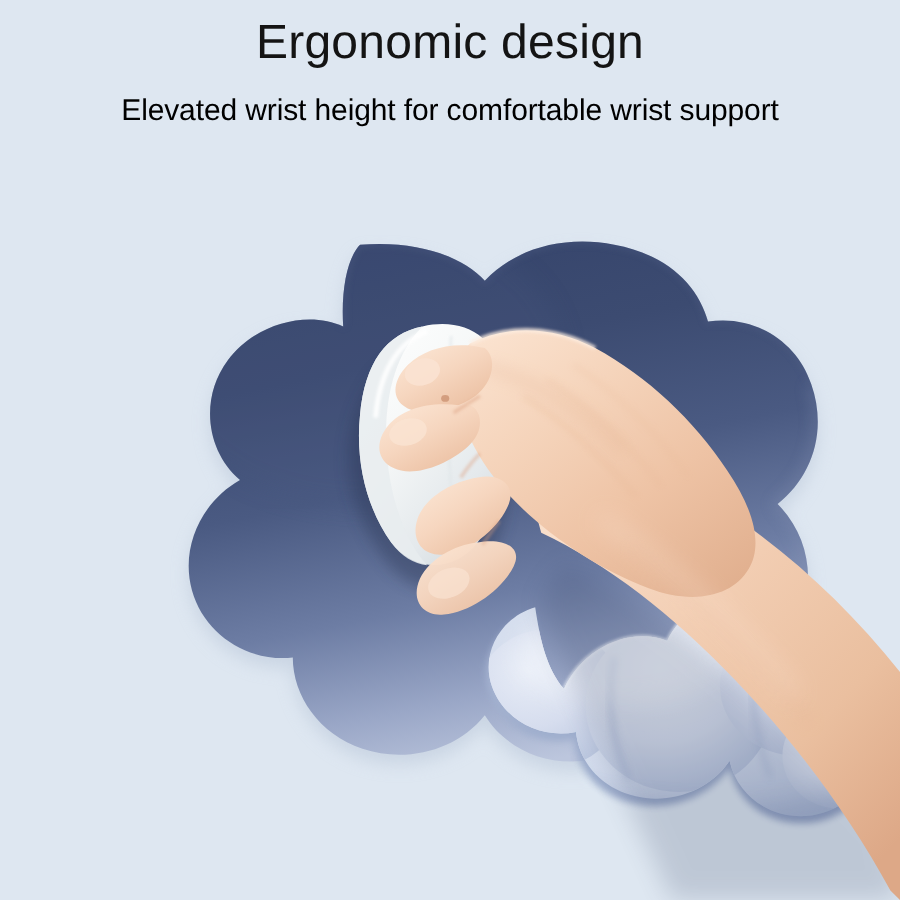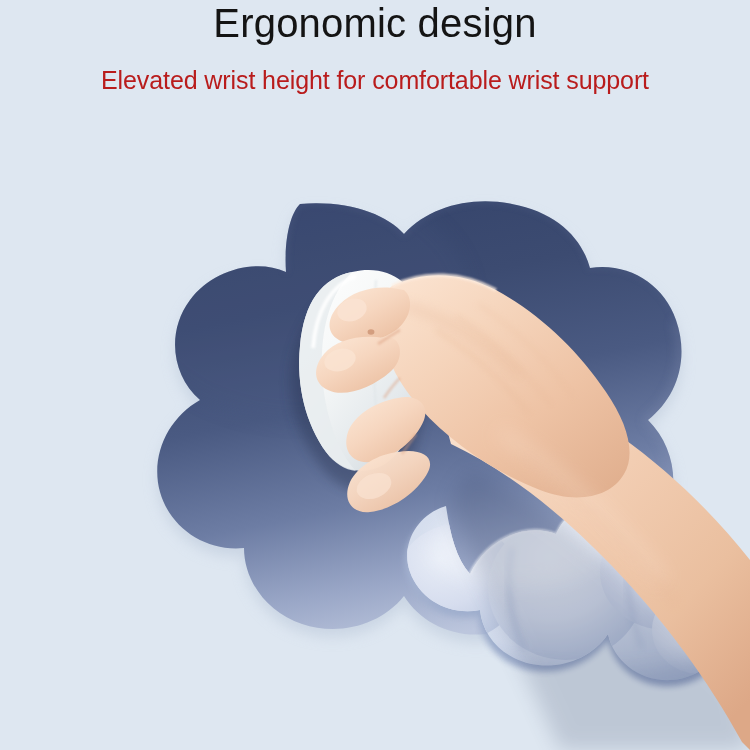--- a/index.html
+++ b/index.html
@@ -22,20 +22,21 @@
   #headings {
     position: absolute;
     top: 0;
     left: 0;
     width: 750px;
     text-align: center;
     z-index: 30;
   }
   #title {
     margin: 0;
+    padding-top: 12px;
     font-size: 40px;
     font-weight: 400;
     letter-spacing: 0.2px;
     color: #141414;
     font-family: "Liberation Sans", sans-serif;
     line-height: 1.15;
   }
   #subtitle {
     margin: 0;
     padding-top: 20px;
@@ -53,21 +54,21 @@
     z-index: 10;
   }
 </style>
 </head>
 <body style="background: rgb(222, 231, 241);">
 
 <div id="stage" style="background: rgb(222, 231, 241);">
 
   <div id="headings">
     <h1 id="title" style="color: rgb(20, 20, 20);">Ergonomic design</h1>
-    <p id="subtitle" style="color: #b91c1c;">Elevated wrist height for comfortable wrist support</p>
+    <p id="subtitle" style="color: #000000;">Elevated wrist height for comfortable wrist support</p>
   </div>
 
   <svg id="scene" viewBox="0 0 750 750">
     <defs>
       <linearGradient id="padGrad" x1="0.32" y1="0" x2="0.56" y2="1">
         <stop offset="0%" stop-color="#36456c"></stop>
         <stop offset="22%" stop-color="#3c4b71"></stop>
         <stop offset="45%" stop-color="#4a5a82"></stop>
         <stop offset="68%" stop-color="#6d7da4"></stop>
         <stop offset="86%" stop-color="#9aa7c7"></stop>

